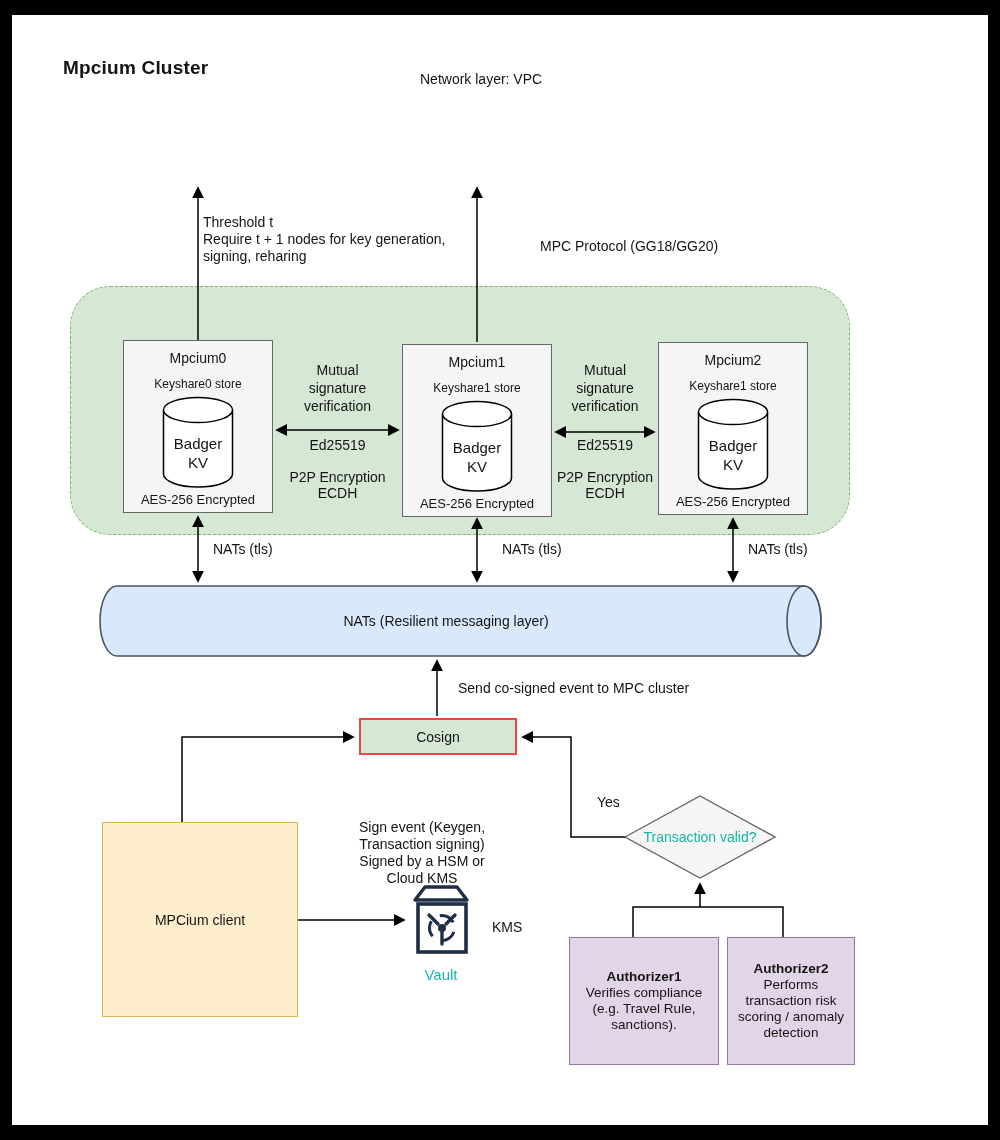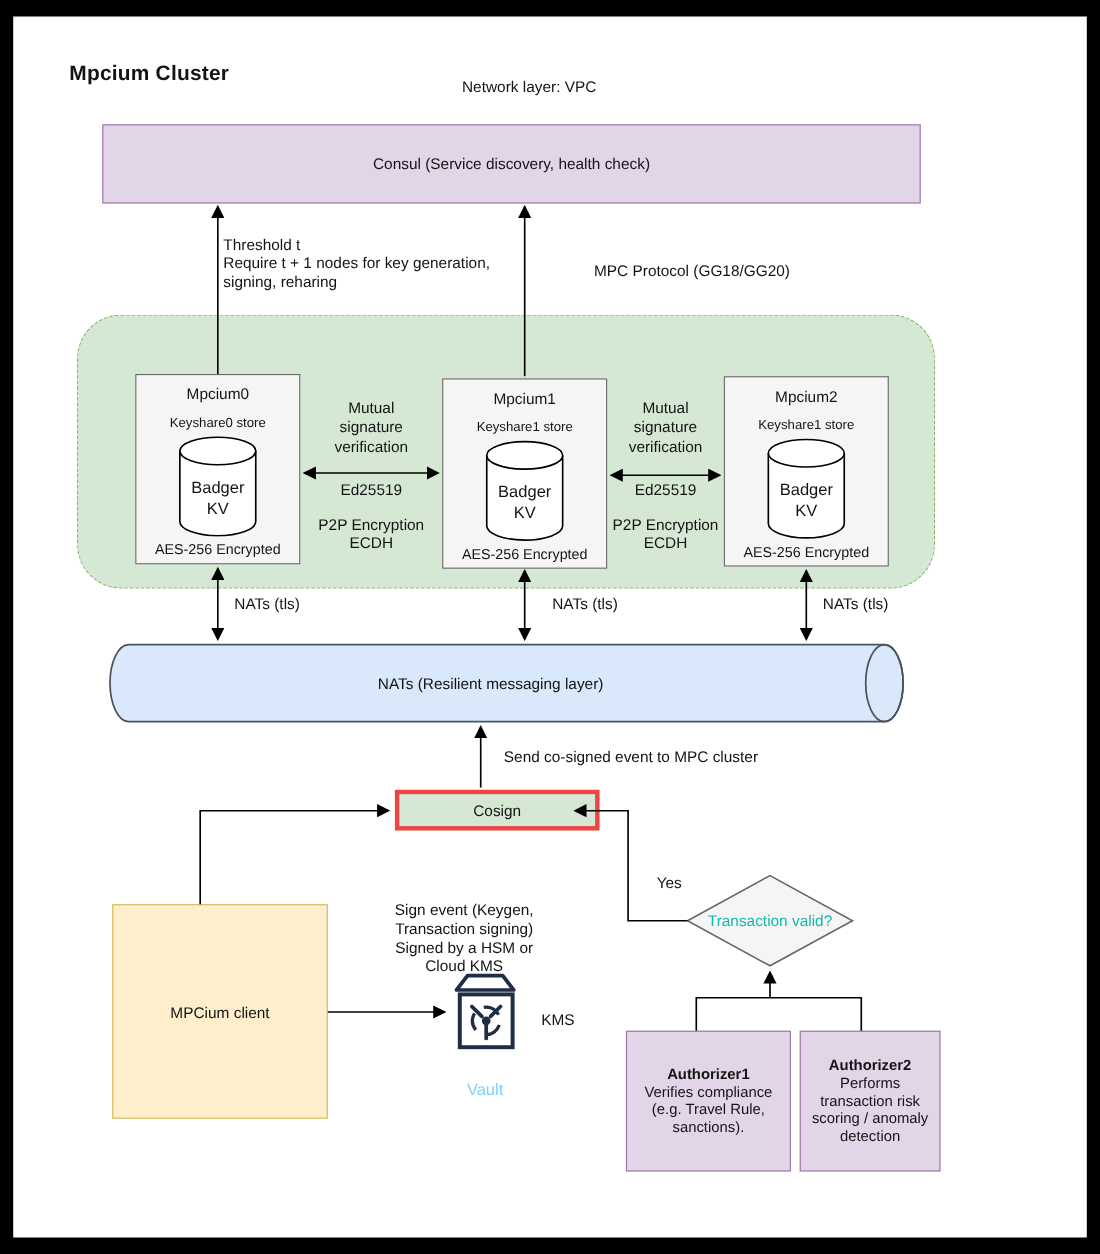--- a/index.html
+++ b/index.html
@@ -36,30 +36,30 @@
   .gap2{left:549px;width:112px;}
   .mutual{top:361px;line-height:18px;}
   .ed{top:437px;}
   .p2p{top:469px;line-height:16px;}
 
   .natstls{font-size:14px;}
 
   .bus{left:99px;top:584px;width:724px;height:74px;}
   .bus-label{position:absolute;left:0;right:30px;top:0;bottom:0;display:flex;align-items:center;justify-content:center;font-size:14px;}
 
-  .cosign-box{left:359px;top:718px;width:186px;height:37px;background:#d5e8d4;border:4px solid #ef4444;
+  .cosign-box{left:359px;top:718px;width:158px;height:37px;background:#d5e8d4;border:2px solid #ef4444;
     box-sizing:border-box;display:flex;align-items:center;justify-content:center;font-size:14px;}
   .yes-label{left:597px;top:794px;}
 
   .client-box{left:102px;top:822px;width:196px;height:195px;background:#ffeecb;border:1px solid #d6b656;
     box-sizing:border-box;display:flex;align-items:center;justify-content:center;font-size:14px;}
 
   .sign-event{left:334px;top:819px;width:176px;}
   .kms-label{left:492px;top:919px;font-size:14px;}
-  .vault-label{left:413px;top:966px;width:56px;text-align:center;font-size:15px;color:#7dd3fc;margin-top:16px;}
+  .vault-label{left:413px;top:966px;width:56px;text-align:center;font-size:15px;color:#14b8a6;}
 
   .decision{left:622px;top:794px;width:156px;height:86px;}
   .decision-label{position:absolute;inset:0;display:flex;align-items:center;justify-content:center;font-size:14px;color:#14b8a6;}
 
   .auth-box{top:937px;height:128px;background:#e1d5e7;border:1px solid #9673a6;box-sizing:border-box;
     display:flex;flex-direction:column;align-items:center;justify-content:center;
     font-size:13.5px;line-height:16px;text-align:center;padding:0 2px;}
   .auth1{left:569px;width:150px;}
   .auth2{left:727px;width:128px;}
   .auth-name{font-weight:bold;}
@@ -68,23 +68,20 @@
 </style>
 </head>
 <body>
 
 <div id="diagram">
   <div class="canvas"></div>
 
   <div class="abs page-title">Mpcium Cluster</div>
   <div class="abs network-label">Network layer: VPC</div>
 
-  <div class="abs consul-box">
-    <span>Consul (Service discovery, health check)</span>
-  </div>
 
   <div class="abs txt" style="left:203px;top:214px;">Threshold t
 Require t + 1  nodes for key generation,
 signing, reharing</div>
   <div class="abs txt" style="left:540px;top:238px;">MPC Protocol (GG18/GG20)</div>
 
   <div class="abs cluster"></div>
 
   <div class="abs node" style="left:123px;top:340px;">
     <div class="node-title">Mpcium0</div>

